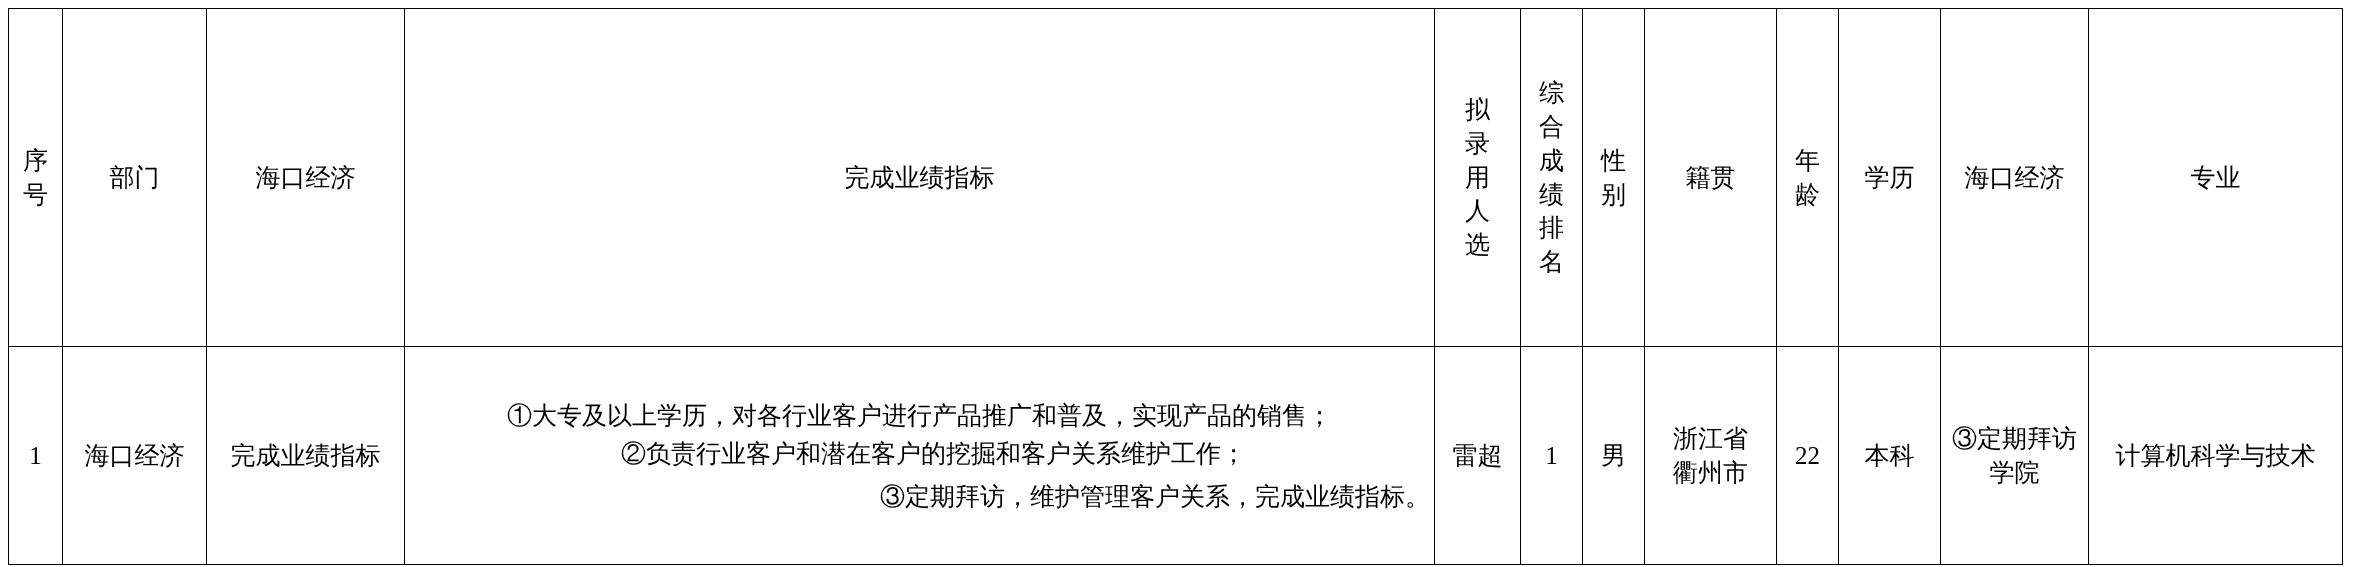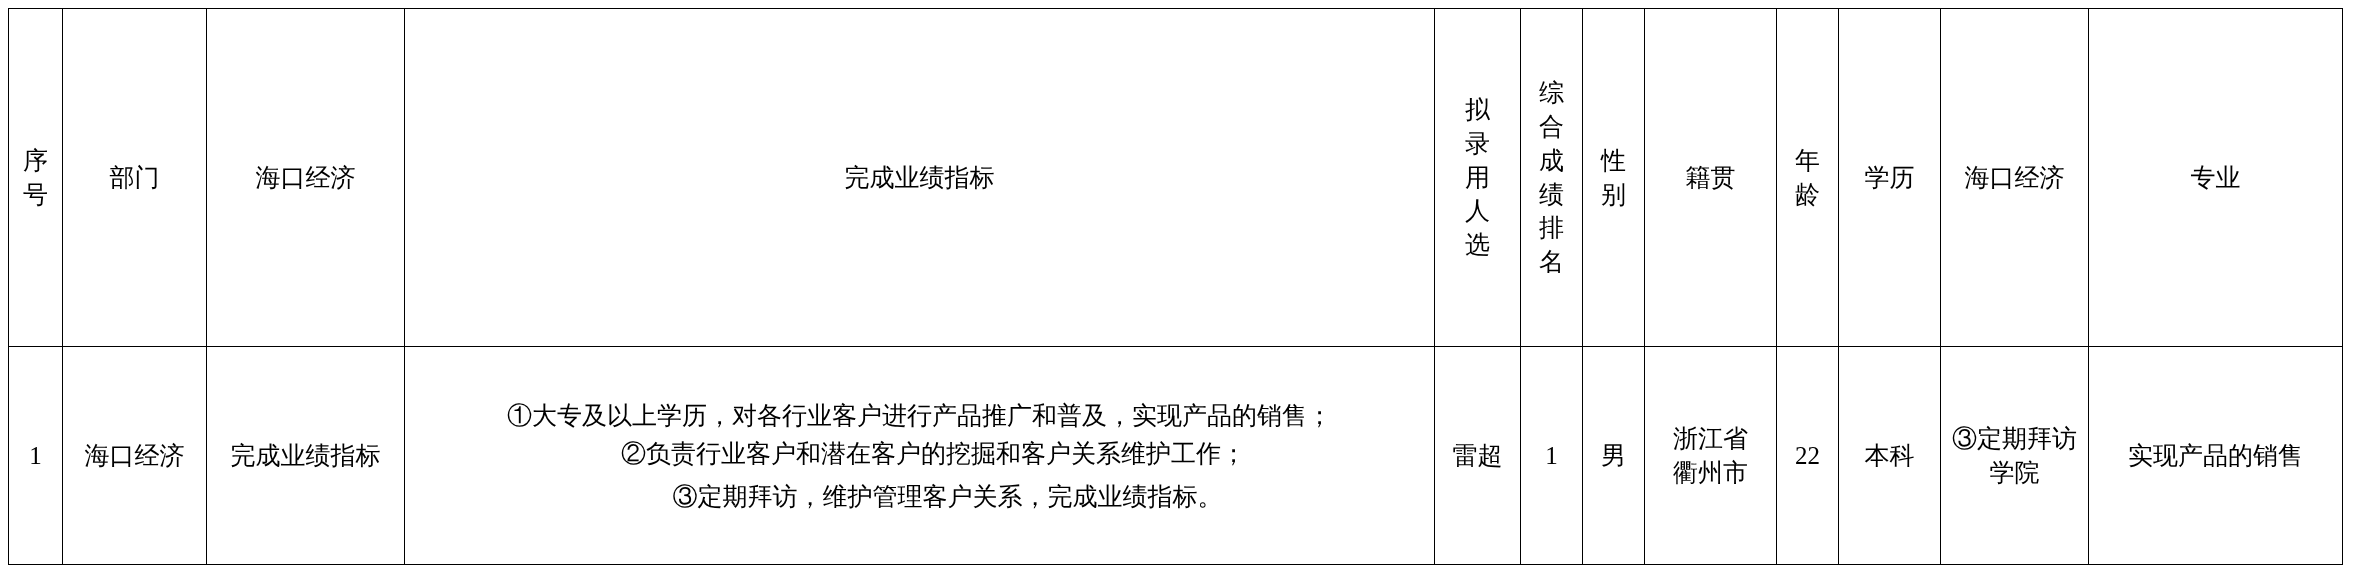--- a/index.html
+++ b/index.html
@@ -62,21 +62,21 @@
   }
   .req-line {
     display: block;
     white-space: nowrap;
     line-height: 1.0;
     margin: 0;
     padding: 0;
   }
   .req-line.l1 { text-indent: 0px; margin-bottom: 13px; }
   .req-line.l2 { text-indent: 28px; margin-bottom: 18px; }
-  .req-line.l3 { text-indent: 56px; }
+  .req-line.l3 { text-indent: 56px; text-align: right; }
   .two-line span {
     display: block;
     line-height: 1.35;
   }
 </style>
 </head>
 <body>
 
 <div class="sheet">
   <table class="grid">
@@ -146,17 +146,17 @@
         <td class="two-line">
           <span>浙江省</span>
           <span>衢州市</span>
         </td>
         <td>22</td>
         <td>本科</td>
         <td class="two-line">
           <span>③定期拜访</span>
           <span>学院</span>
         </td>
-        <td>实现产品的销售</td>
+        <td>计算机科学与技术</td>
       </tr>
     </tbody>
   </table>
 </div>
 
 </body></html>

